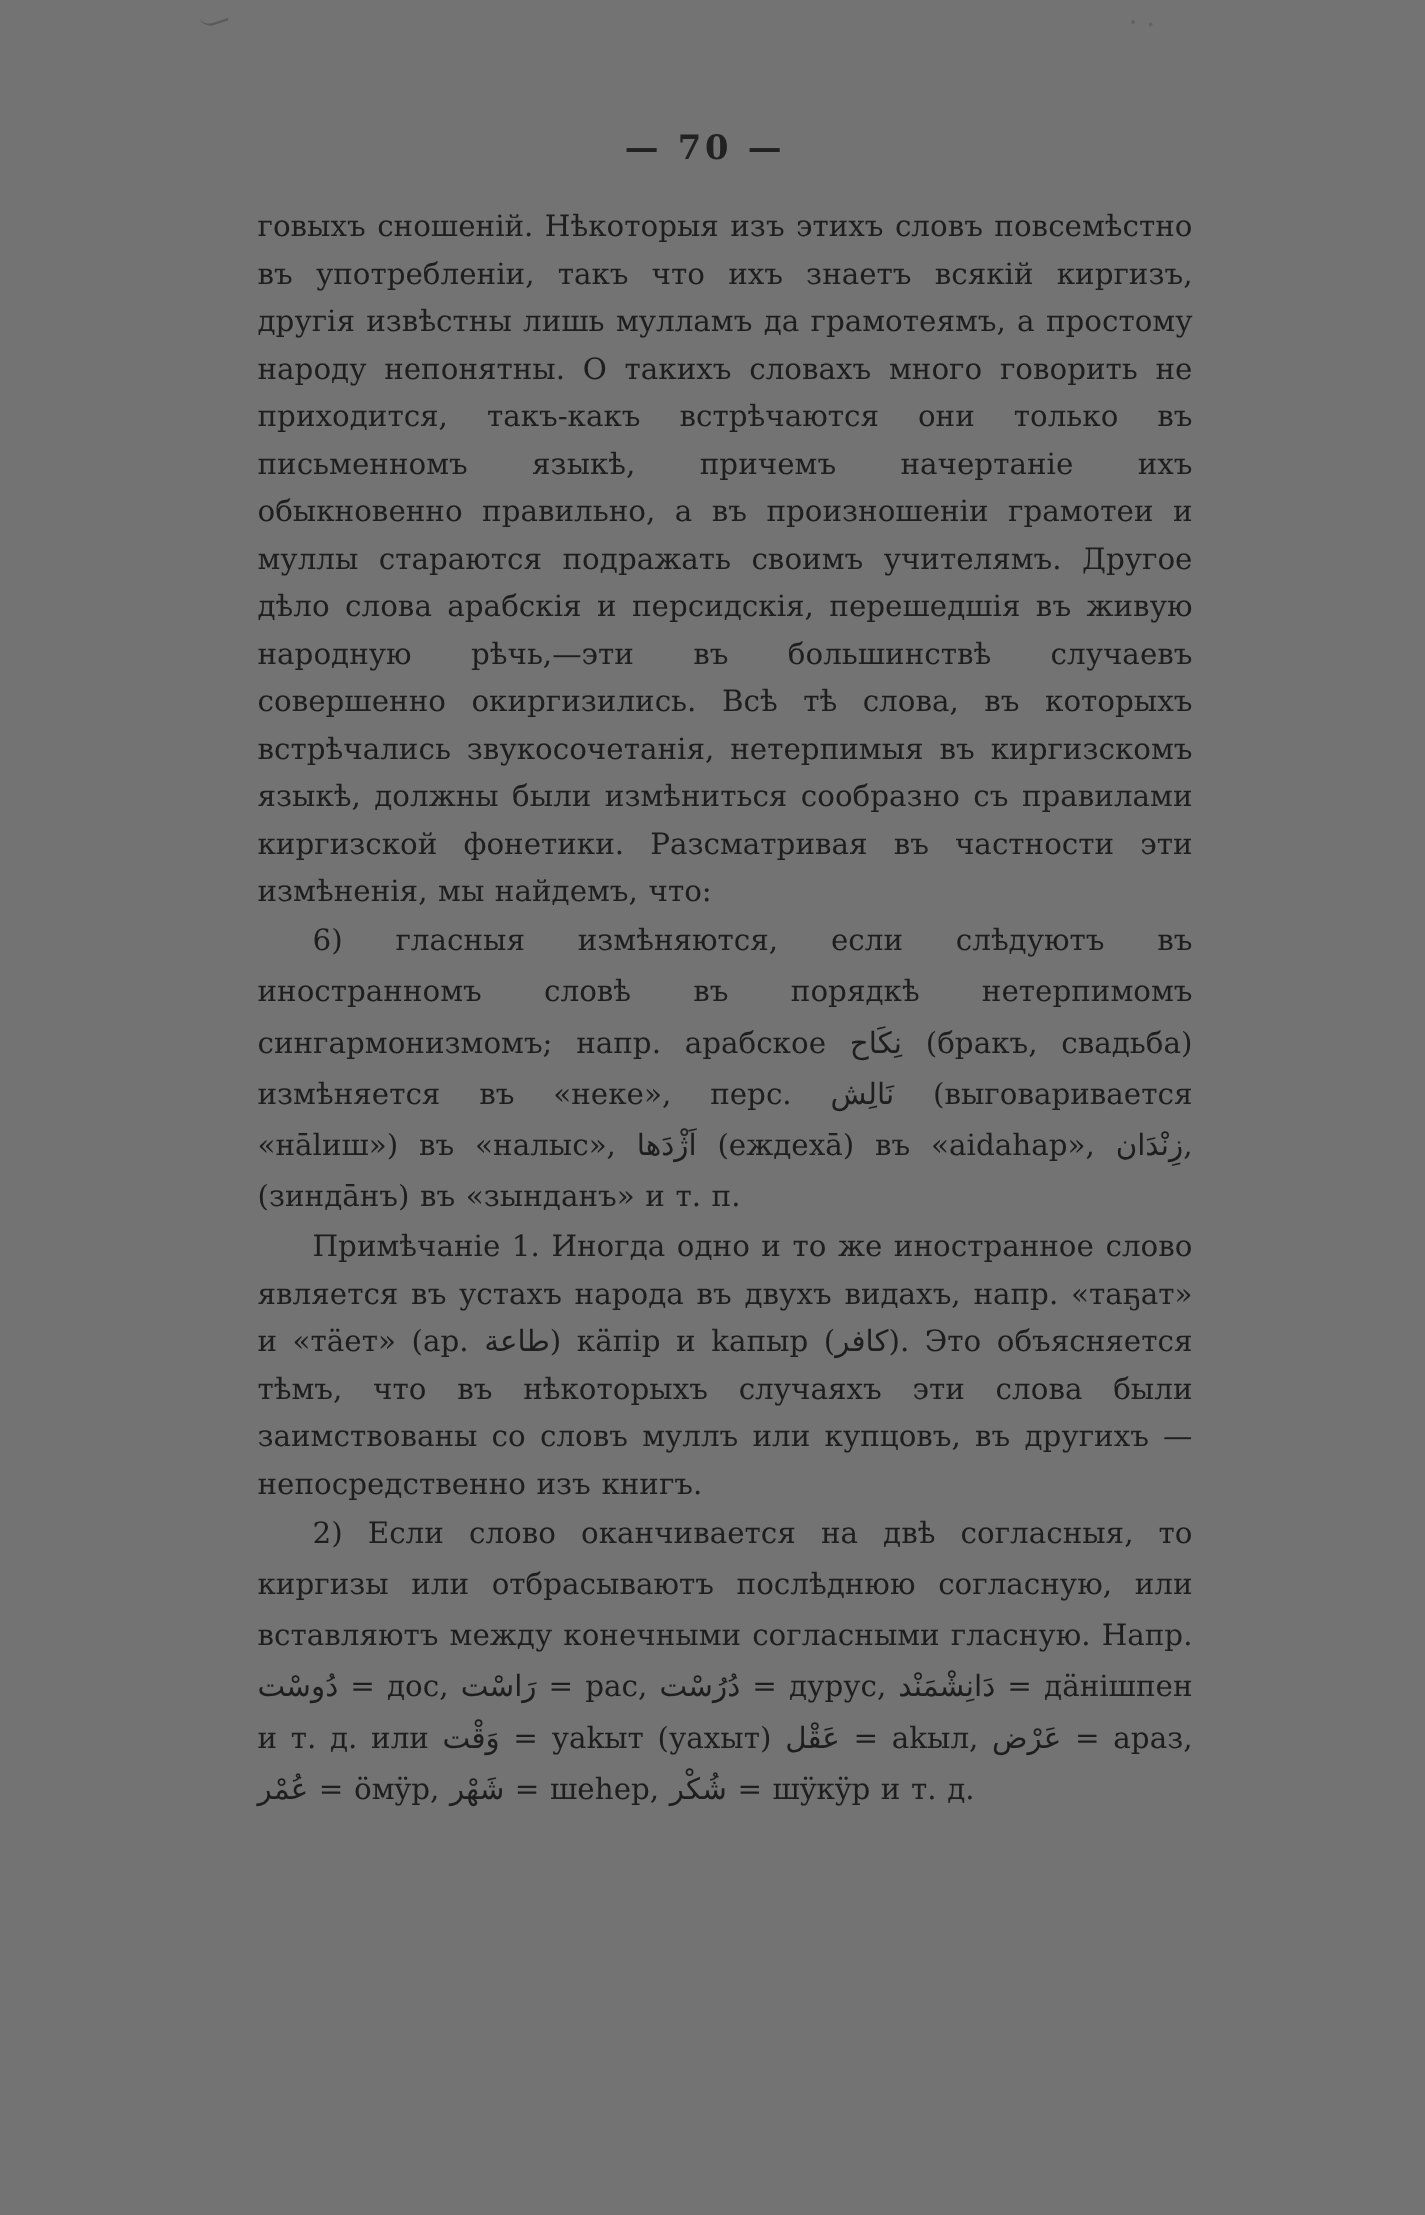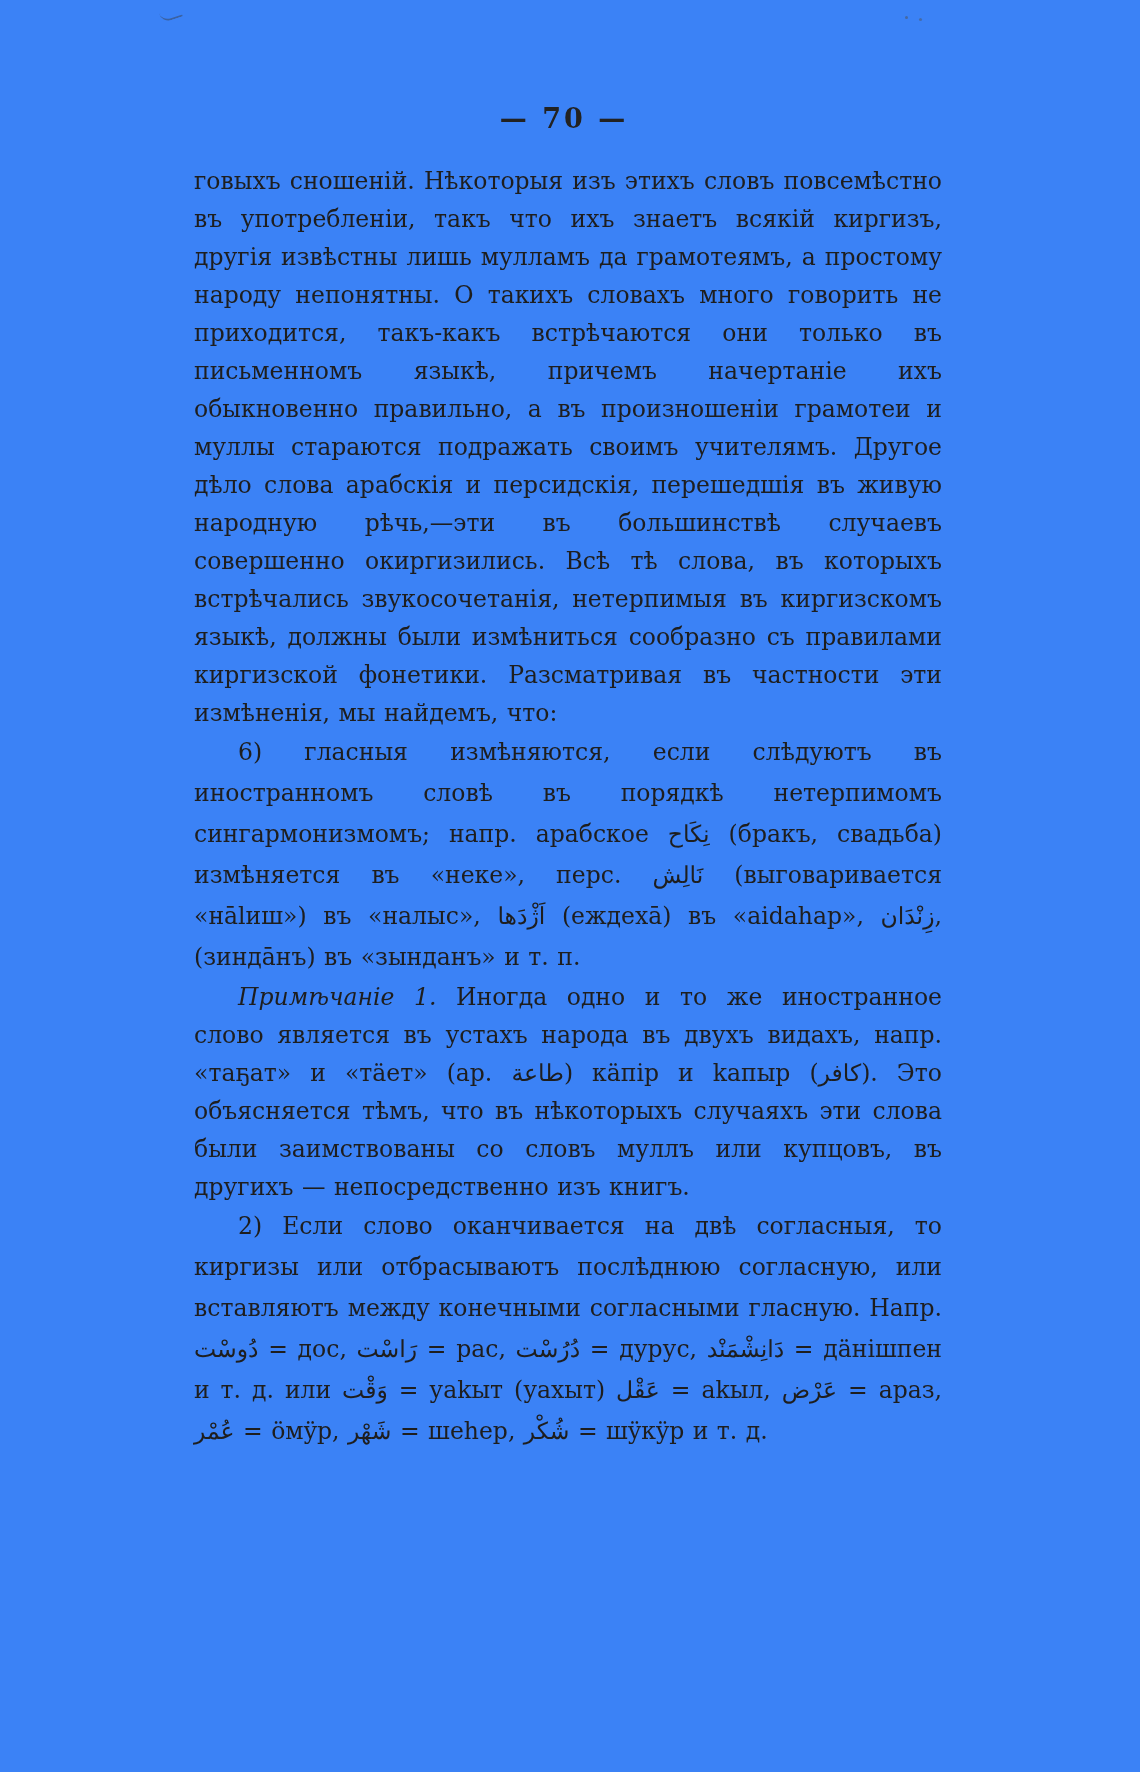--- a/index.html
+++ b/index.html
@@ -3,54 +3,54 @@
 <meta charset="utf-8">
 <style>
   * { margin: 0; padding: 0; box-sizing: border-box; }
   html, body { background: #ffffff; }
 
   .page {
     position: relative;
     width: 1140px;
     height: 1772px;
     margin: 0 auto;
-    background: #3b82f6;
+    background: #737373;
     font-family: "DejaVu Serif", "Liberation Serif", serif;
     color: #1e1e1e;
     overflow: hidden;
   }
 
   .page-number {
     position: absolute;
     top: 103px;
     left: 190px;
     width: 748px;
     text-align: center;
     font-size: 27px;
     font-weight: bold;
     letter-spacing: 3px;
     color: #222;
   }
 
   .text-block {
     position: absolute;
     top: 162px;
-    left: 194px;
+    left: 206px;
     width: 748px;
     font-size: 23.5px;
     line-height: 38px;
     text-align: justify;
     word-spacing: 1px;
   }
 
   p.para { margin: 0; text-indent: 0; }
   p.para.indent { text-indent: 44px; }
   p.para.arabic-rich { line-height: 41px; }
 
-  .lead { font-style: italic; }
+  .lead { }
 
   
   .scan-mark-tl {
     position: absolute;
     top: 10px;
     left: 160px;
     width: 22px;
     height: 10px;
     border-bottom: 2px solid rgba(60,60,60,0.45);
     border-radius: 0 0 0 14px;

